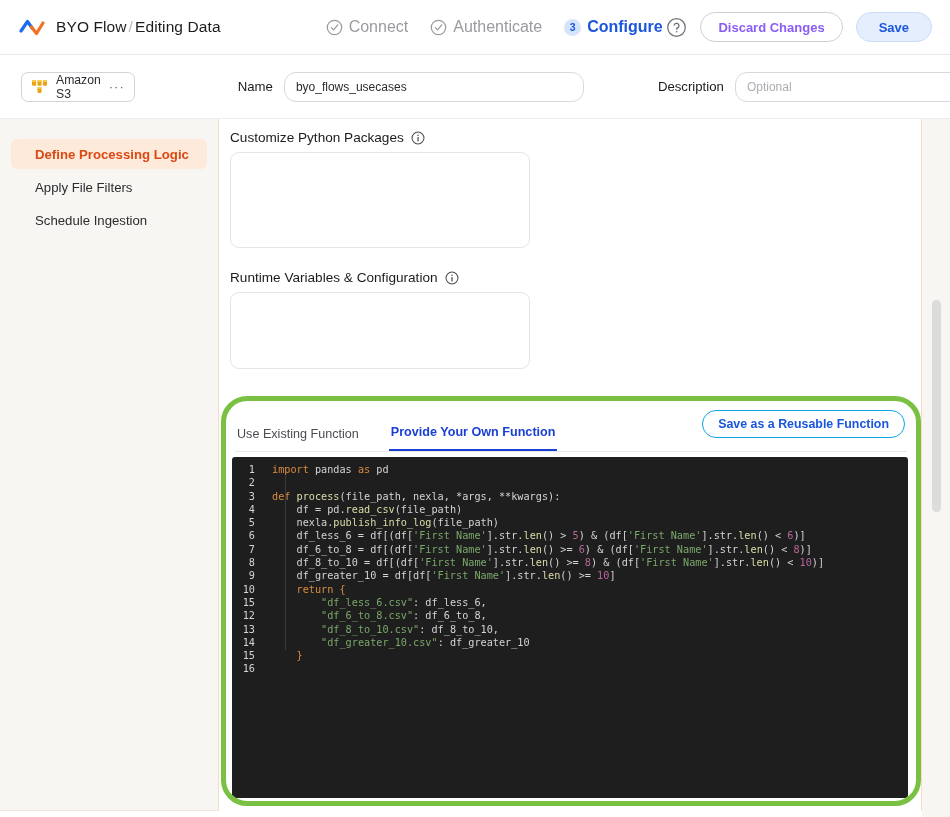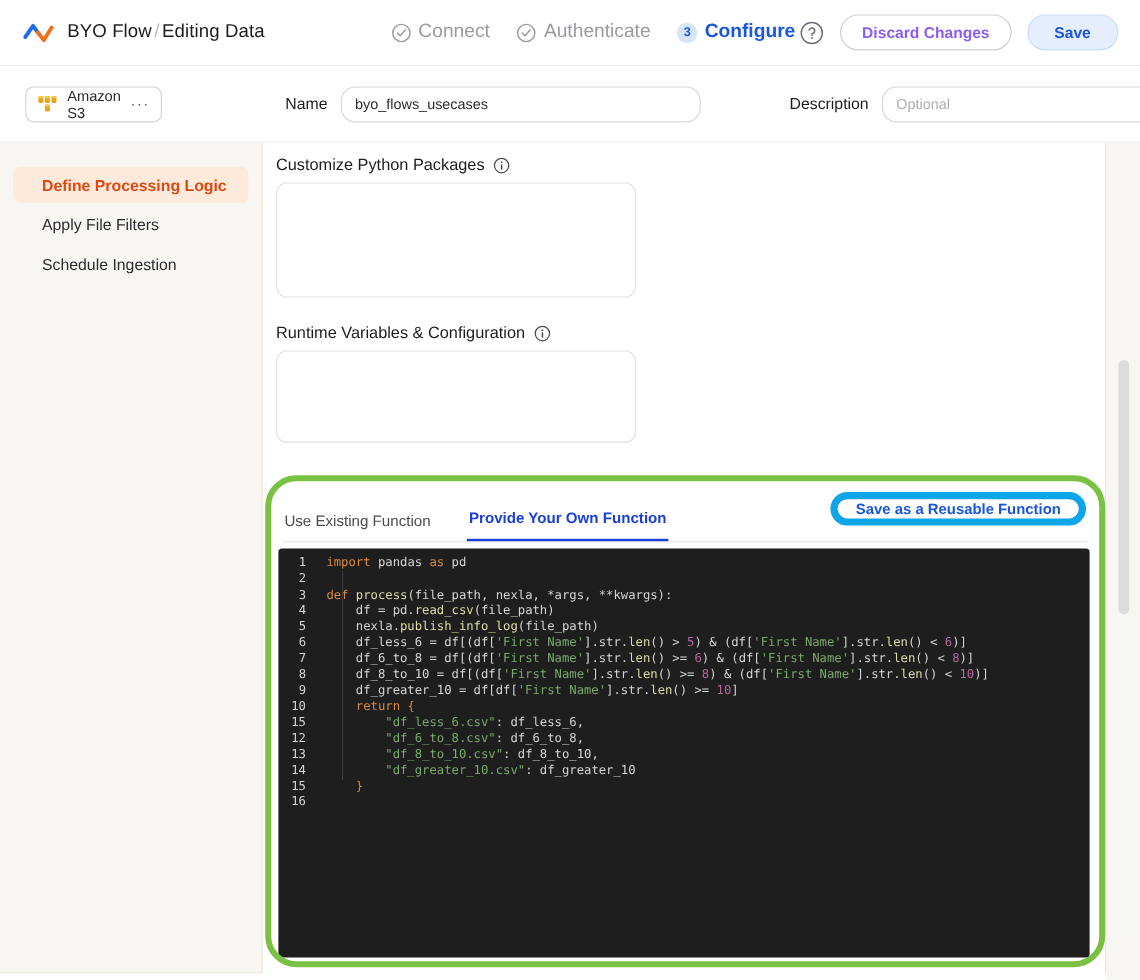--- a/index.html
+++ b/index.html
@@ -144,21 +144,21 @@
     display: flex; align-items: flex-end;
   }
   .tab {
     font-size: 12.6px; color: #4b4b52; padding: 5px 2px 10px 2px;
     margin-right: 28px; cursor: pointer; white-space: nowrap;
   }
   .tab.active { color: #1a3fd4; font-weight: bold; border-bottom: 2.5px solid #1a3fd4; }
   .btn-reusable {
     position: absolute; right: 14px; top: 10px;
     height: 28px; padding: 0 15px;
-    background: #fff; border: 6px solid #0ea5e9; border-radius: 16px;
+    background: #fff; border: 1px solid #0ea5e9; border-radius: 16px;
     color: #1a56db; font-size: 12.4px; font-weight: bold;
     display: flex; align-items: center; cursor: pointer; white-space: nowrap;
   }
 
   
   .editor {
     position: absolute; left: 11px; top: 57px; width: 676px; height: 341px;
     background: #1e1e1e; border-radius: 3px; overflow: hidden;
     display: flex;
     font-family: "DejaVu Sans Mono", monospace;

